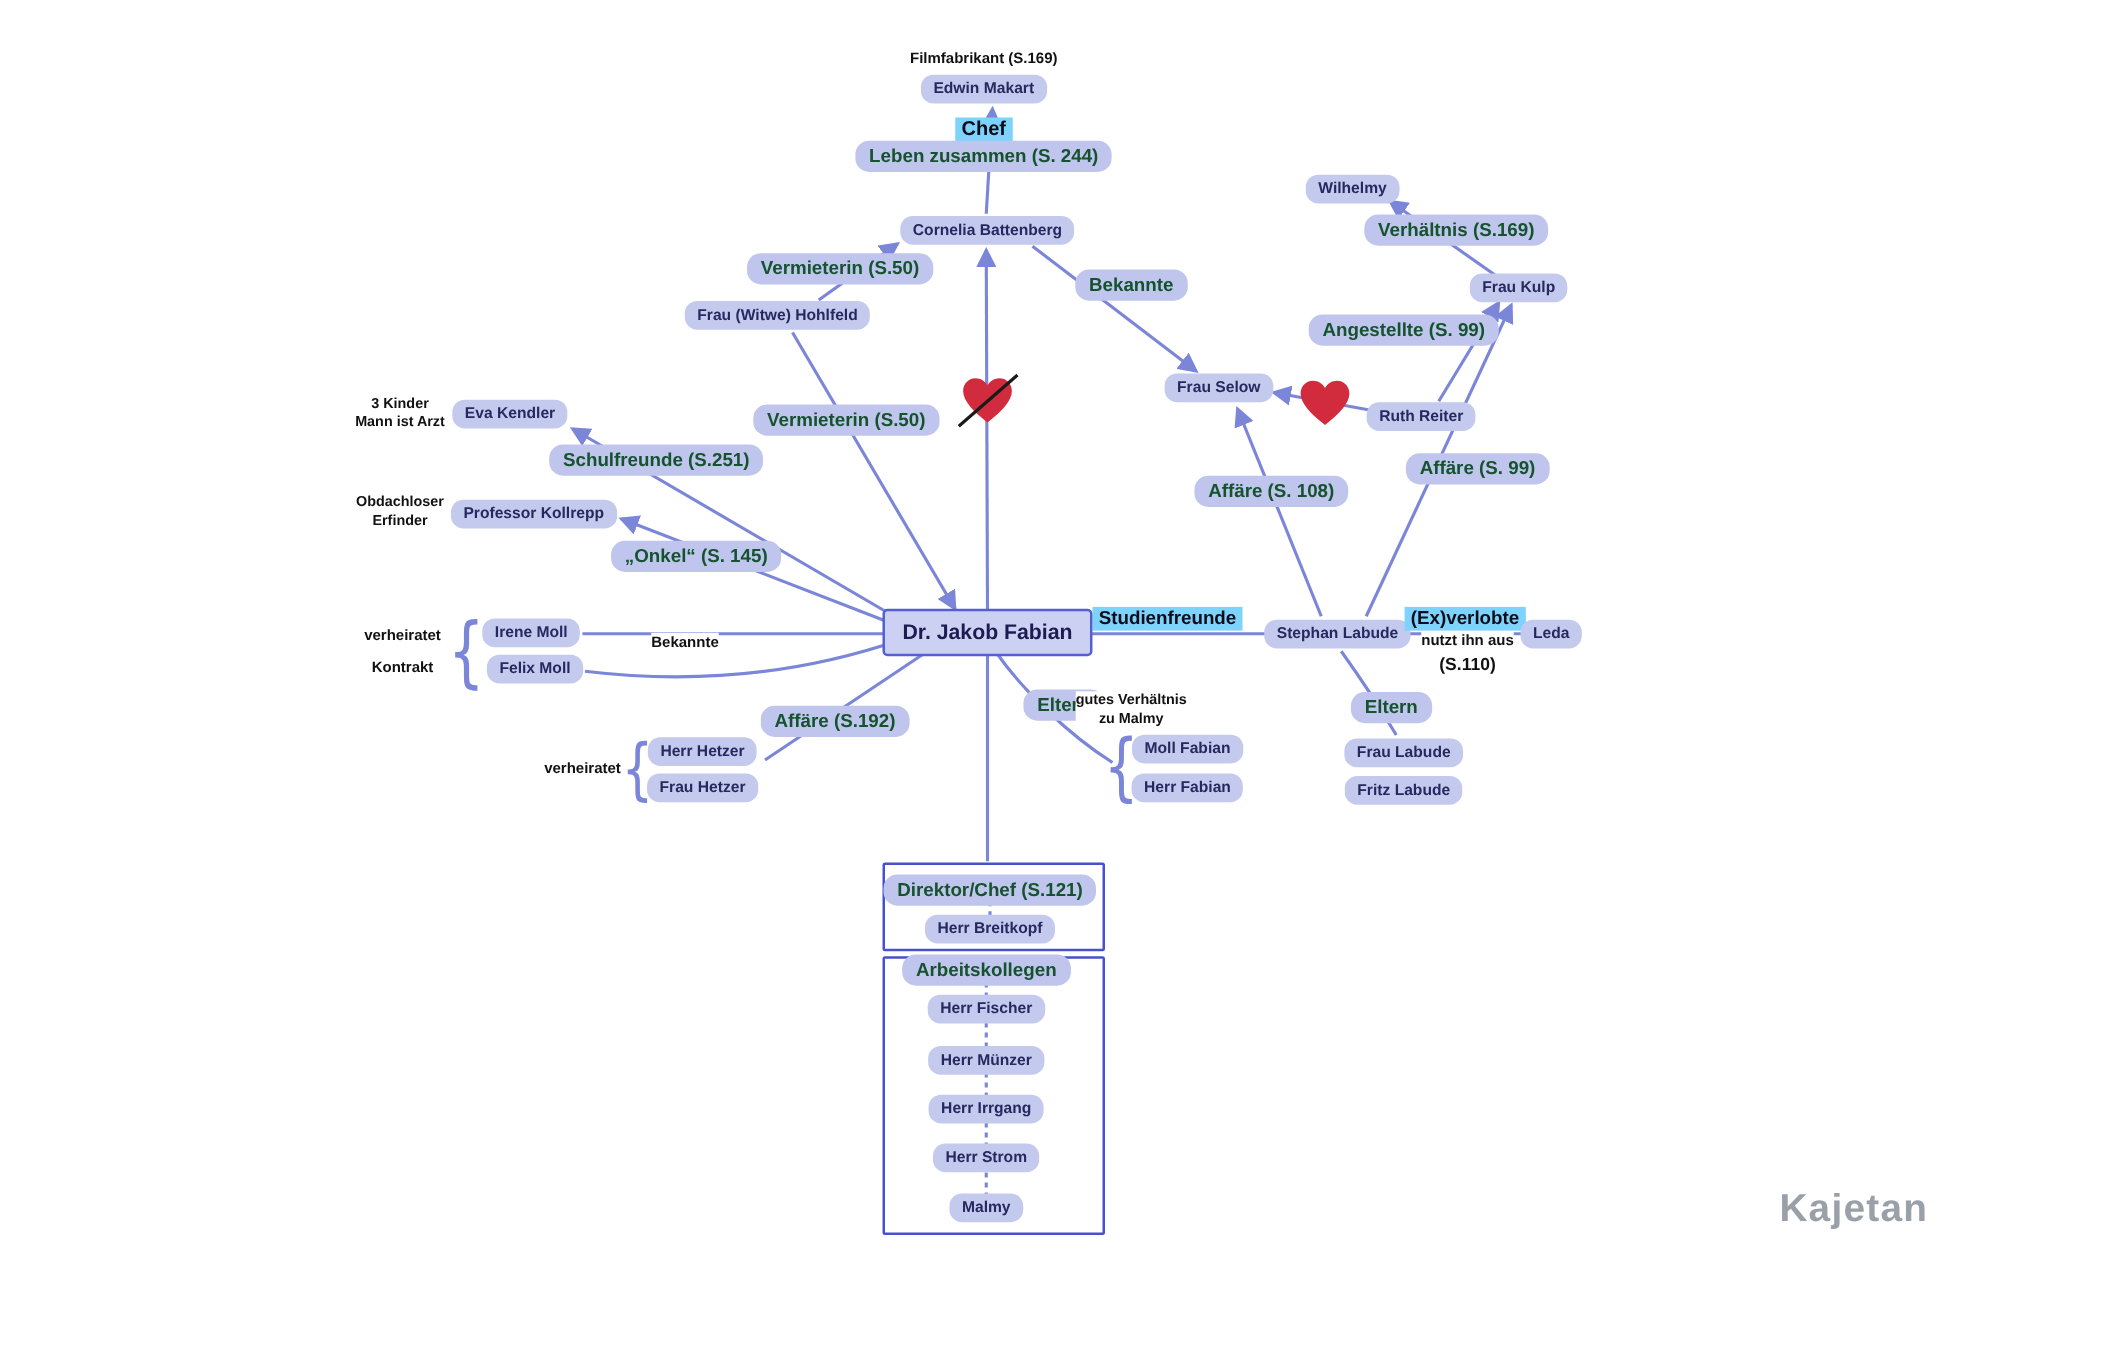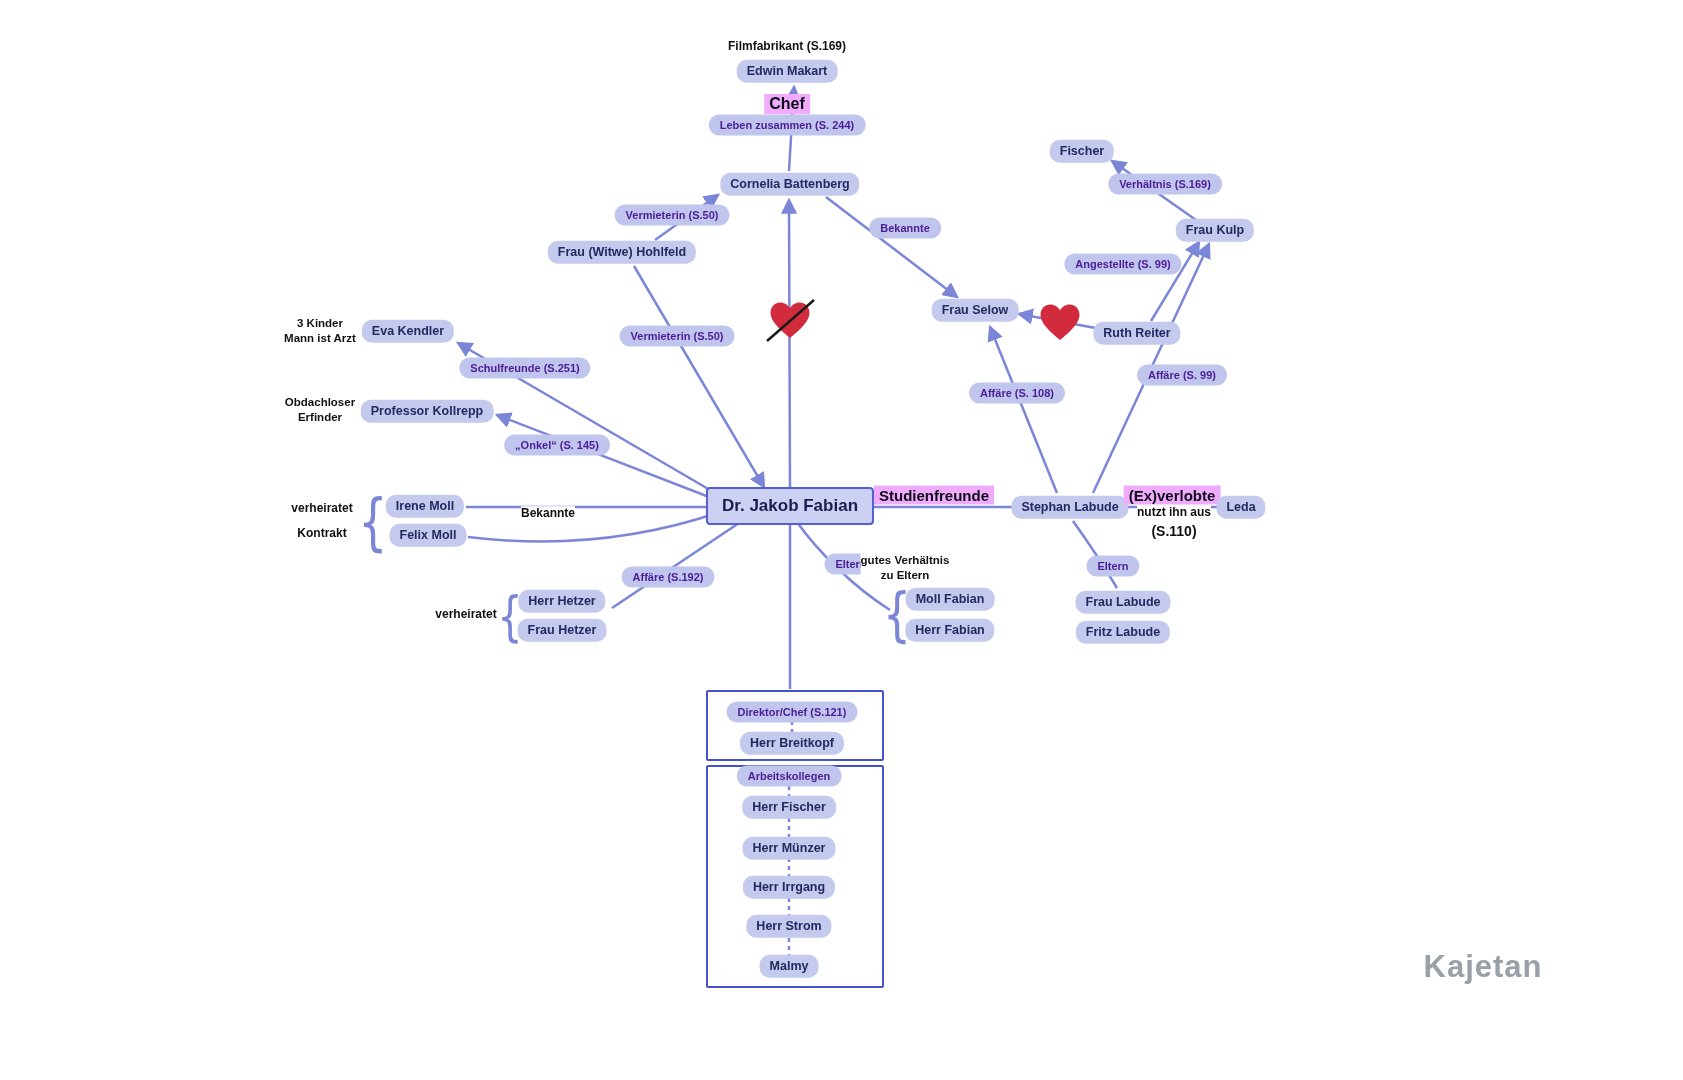--- a/index.html
+++ b/index.html
@@ -9,26 +9,26 @@
     font-family:"Liberation Sans","DejaVu Sans",sans-serif;
   }
   svg.lines { position:absolute; left:0; top:0; z-index:1; }
   .pill {
     position:absolute; transform:translate(-50%,-50%); white-space:nowrap;
     background:#c4c9ee; color:#26295f; font-weight:bold; font-size:12.5px;
     line-height:1; padding:5px 10px; border-radius:10px; z-index:3;text-align:right;
   }
   .lpill {
     position:absolute; transform:translate(-50%,-50%); white-space:nowrap;
-    background:#bfc5ec; color:#4c1d95; font-weight:bold; font-size:11px;
+    background:#bfc5ec; color:#14532d; font-weight:bold; font-size:15px;
     line-height:1; padding:5px 11px; border-radius:11px; z-index:3;
   }
   .btext {
     position:absolute; transform:translate(-50%,-50%); white-space:nowrap;
-    font-weight:bold; font-size:15px; color:#0d0d1a; background:#f0abfc;
+    font-weight:bold; font-size:15px; color:#0d0d1a; background:#7dd3fc;
     padding:1px 5px; z-index:3;
   }
   .note {
     position:absolute; transform:translate(-50%,-50%); white-space:nowrap;
     font-weight:bold; font-size:11.5px; color:#111111; background:#ffffff;
     text-align:center; line-height:1.3; z-index:3;
   }
   .note span { display:block; }
   .fabian-box {
     position:absolute; transform:translate(-50%,-50%); white-space:nowrap;
@@ -122,21 +122,21 @@
   <div class="note" style="left:787px;top:47px;font-size:12px">Filmfabrikant (S.169)</div>
   <div class="pill" style="left:787px;top:71px">Edwin Makart</div>
   <div class="btext" style="left:787px;top:104px;font-size:16px">Chef</div>
   <div class="lpill" style="left:787px;top:125px">Leben zusammen (S. 244)</div>
   <div class="pill" style="left:790px;top:184px">Cornelia Battenberg</div>
   <div class="lpill" style="left:672px;top:215px">Vermieterin (S.50)</div>
   <div class="pill" style="left:622px;top:252px">Frau (Witwe) Hohlfeld</div>
   <div class="lpill" style="left:677px;top:336px">Vermieterin (S.50)</div>
   <div class="lpill" style="left:905px;top:228px">Bekannte</div>
 
-  <div class="pill" style="left:1082px;top:151px">Fischer</div>
+  <div class="pill" style="left:1082px;top:151px">Wilhelmy</div>
   <div class="lpill" style="left:1165px;top:184px">Verhältnis (S.169)</div>
   <div class="pill" style="left:1215px;top:230px">Frau Kulp</div>
   <div class="lpill" style="left:1123px;top:264px">Angestellte (S. 99)</div>
   <div class="pill" style="left:975px;top:310px">Frau Selow</div>
   <div class="pill" style="left:1137px;top:333px">Ruth Reiter</div>
   <div class="lpill" style="left:1182px;top:375px">Affäre (S. 99)</div>
   <div class="lpill" style="left:1017px;top:393px">Affäre (S. 108)</div>
 
   <div class="note" style="left:320px;top:331px">
     <span>3 Kinder</span>
@@ -158,21 +158,21 @@
   <div class="lpill" style="left:668px;top:577px">Affäre (S.192)</div>
   <div class="pill" style="left:562px;top:601px">Herr Hetzer</div>
   <div class="note" style="left:466px;top:615px;font-size:12px">verheiratet</div>
   <div class="pill" style="left:562px;top:630px">Frau Hetzer</div>
 
   <div class="fabian-box" style="left:790px;top:506px">Dr. Jakob Fabian</div>
 
   <div class="lpill" style="left:851px;top:564px">Eltern</div>
   <div class="note" style="left:905px;top:568px">
     <span>gutes Verhältnis</span>
-    <span>zu Eltern</span>
+    <span>zu Malmy</span>
   </div>
   <div class="pill" style="left:950px;top:599px">Moll Fabian</div>
   <div class="pill" style="left:950px;top:630px">Herr Fabian</div>
 
   <div class="btext" style="left:934px;top:495px">Studienfreunde</div>
   <div class="pill" style="left:1070px;top:507px">Stephan Labude</div>
   <div class="btext" style="left:1172px;top:495px">(Ex)verlobte</div>
   <div class="note" style="left:1174px;top:513px;font-size:12px">nutzt ihn aus</div>
   <div class="note" style="left:1174px;top:531px;font-size:14px">(S.110)</div>
   <div class="pill" style="left:1241px;top:507px">Leda</div>

